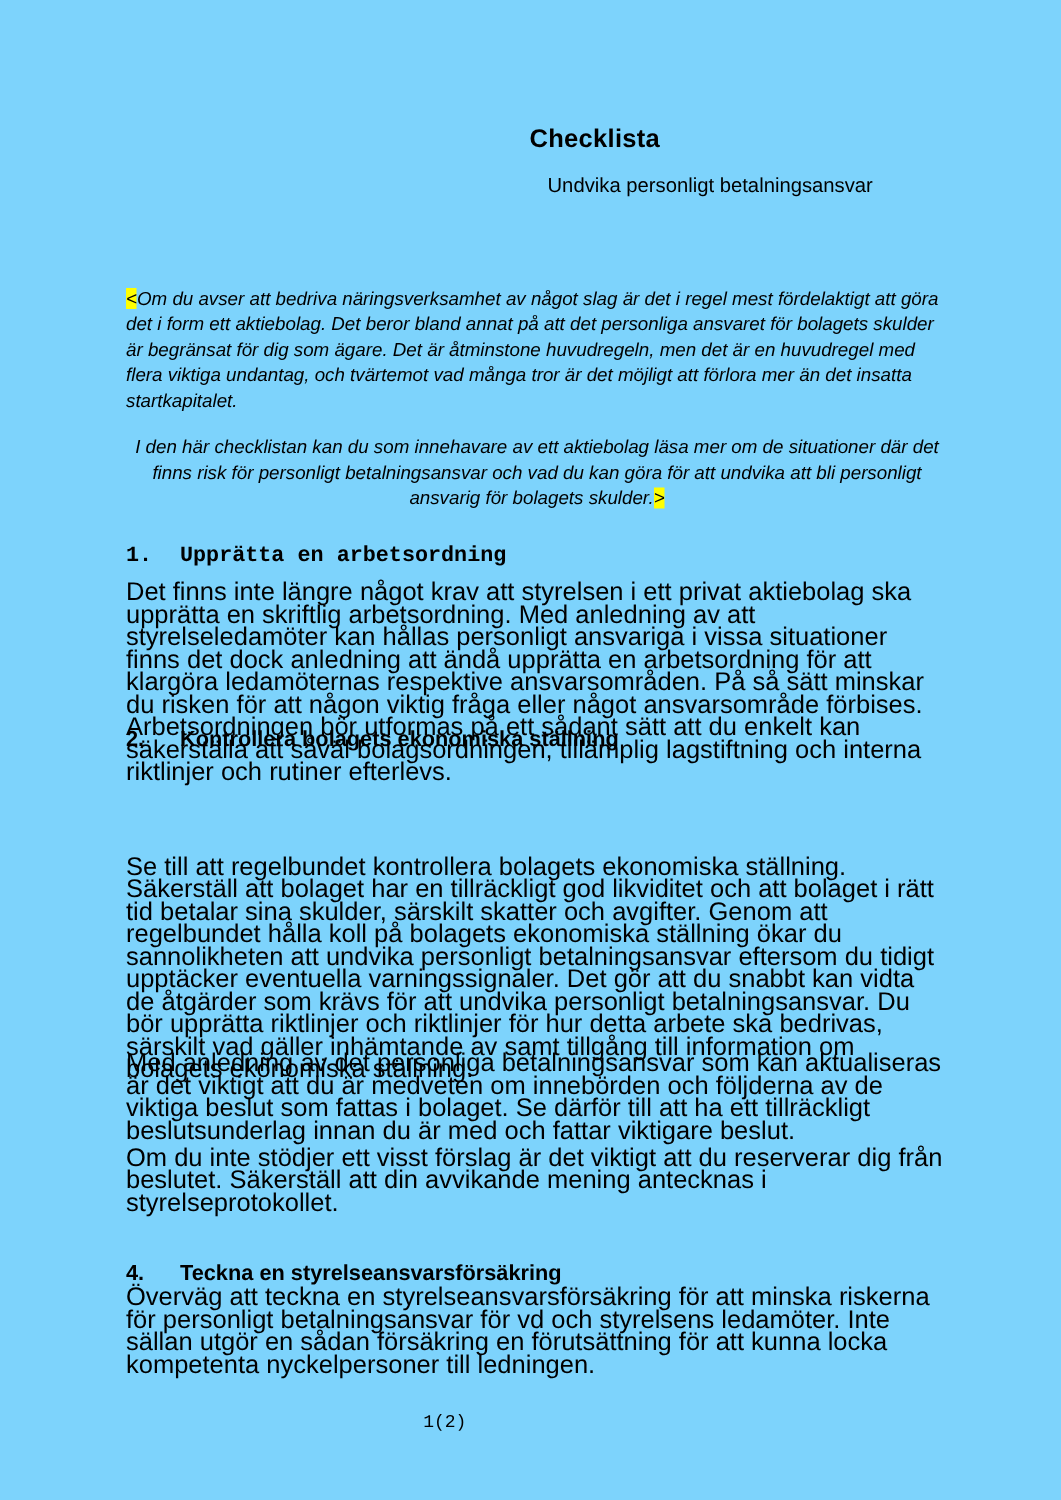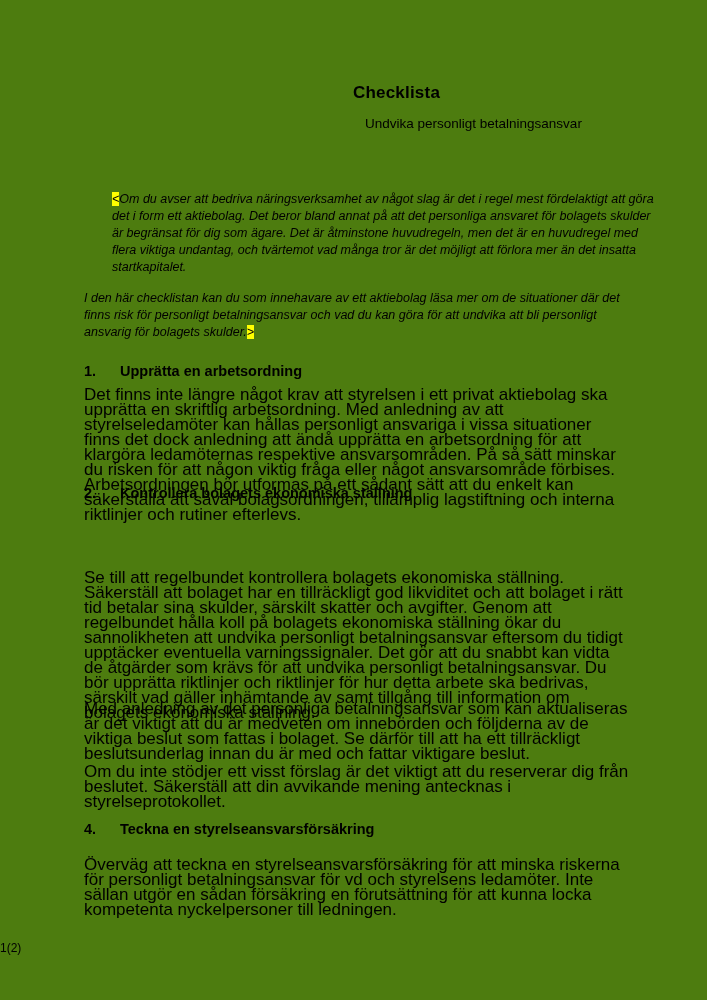--- a/index.html
+++ b/index.html
@@ -1,20 +1,20 @@
 <!DOCTYPE html>
 <html><head>
 <meta charset="utf-8">
 <style>
   html,body { margin:0; padding:0; background:#ffffff; }
   .page {
     position: relative;
     width: 707px;
     height: 1000px;
-    background: #4d7c0f;
+    background: #7dd3fc;
     font-family: "Liberation Sans", sans-serif;
     color: #000000;
     overflow: hidden;
   }
   .title-block {
     position: absolute;
     left: 353px;
     top: 83px;
     width: 300px;
   }
@@ -55,35 +55,36 @@
   .body-p {
     margin: 0;
     font-size: 17px;
     line-height: 15px;
   }
   .footer {
     position: absolute;
     left: 0;
     top: 941px;
     width: 593px;
-    text-align: left;
+    text-align: center;
     font-size: 12px;
     line-height: 15px;
+    font-family: Liberation Mono, monospace;
   }
   
-  .pos-intro1 { top: 191px; margin-left: 28px; }
-  .pos-intro2 { top: 290px; }
-  .pos-h1 { top: 363px; }
+  .pos-intro1 { top: 191px; }
+  .pos-intro2 { top: 290px; text-align: center; }
+  .pos-h1 { top: 363px; font-family: Liberation Mono, monospace; }
   .pos-b1 { top: 387px; }
   .pos-h2 { top: 485px; }
   .pos-b2 { top: 536px; margin-top: 34px; }
   .pos-h3 { top: 676px; }
   .pos-b3a { top: 701px; }
   .pos-b3b { top: 764px; }
-  .pos-h4 { top: 821px; }
+  .pos-h4 { top: 841px; }
   .pos-b4 { top: 845px; margin-top: 12px; }
 </style>
 </head>
 <body>
 
 <div class="page">
 
   <div class="title-block">
     <p class="doc-title">Checklista</p>
     <p class="doc-subtitle">Undvika personligt betalningsansvar</p>

